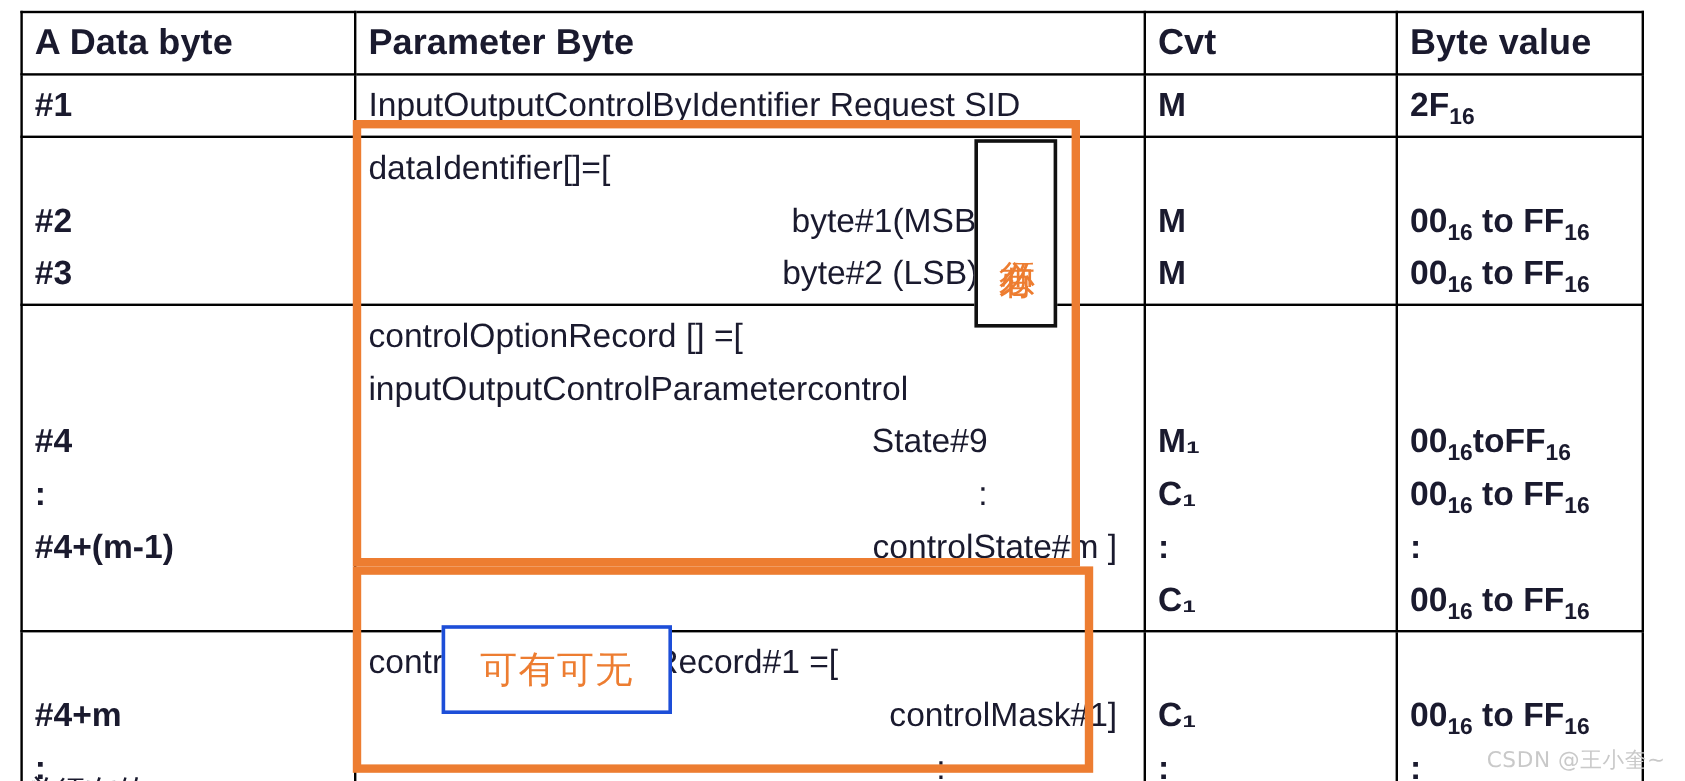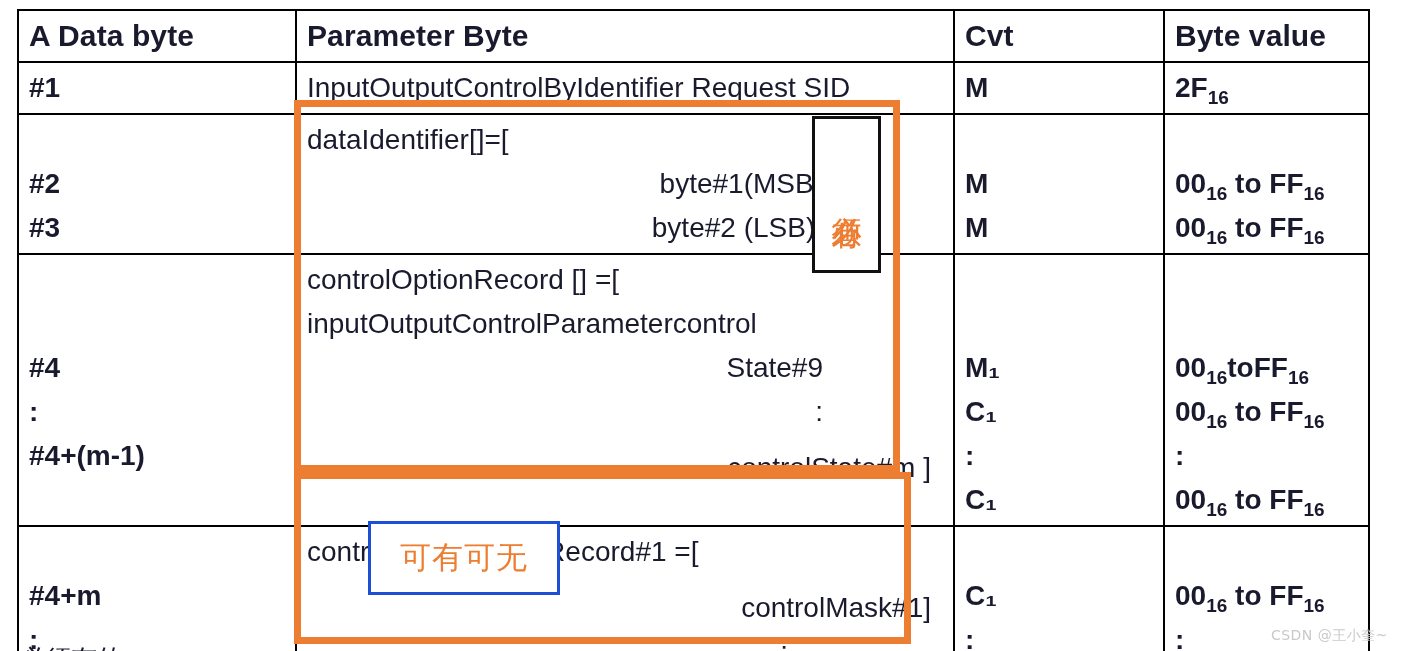--- a/index.html
+++ b/index.html
@@ -112,29 +112,29 @@
     position:relative;
     z-index:2;
     padding:3px 0 3px 10px;
   }
   .param .ln{
     display:block;
     height:44px;line-height:44px;
     font-size:28px;
     white-space:pre;
   }
-  .right-ln{text-align:right;padding-right:22px;margin-top:12px;}
+  .right-ln{text-align:right;padding-right:22px;}
   .right-ln-2{text-align:right;padding-right:130px;}
   .mid-dots{text-align:right;padding-right:165px;}
 
   
   #watermark{
     position:absolute;
     right:16px; bottom:6px;
-    font-size:14px;
+    font-size:18px;
     color:#c9c9c9;
     letter-spacing:.5px;
     z-index:9;
     font-family:"DejaVu Sans",sans-serif;
     white-space:nowrap;
   }
 
   
   #clipped-bottom{
     position:absolute;

